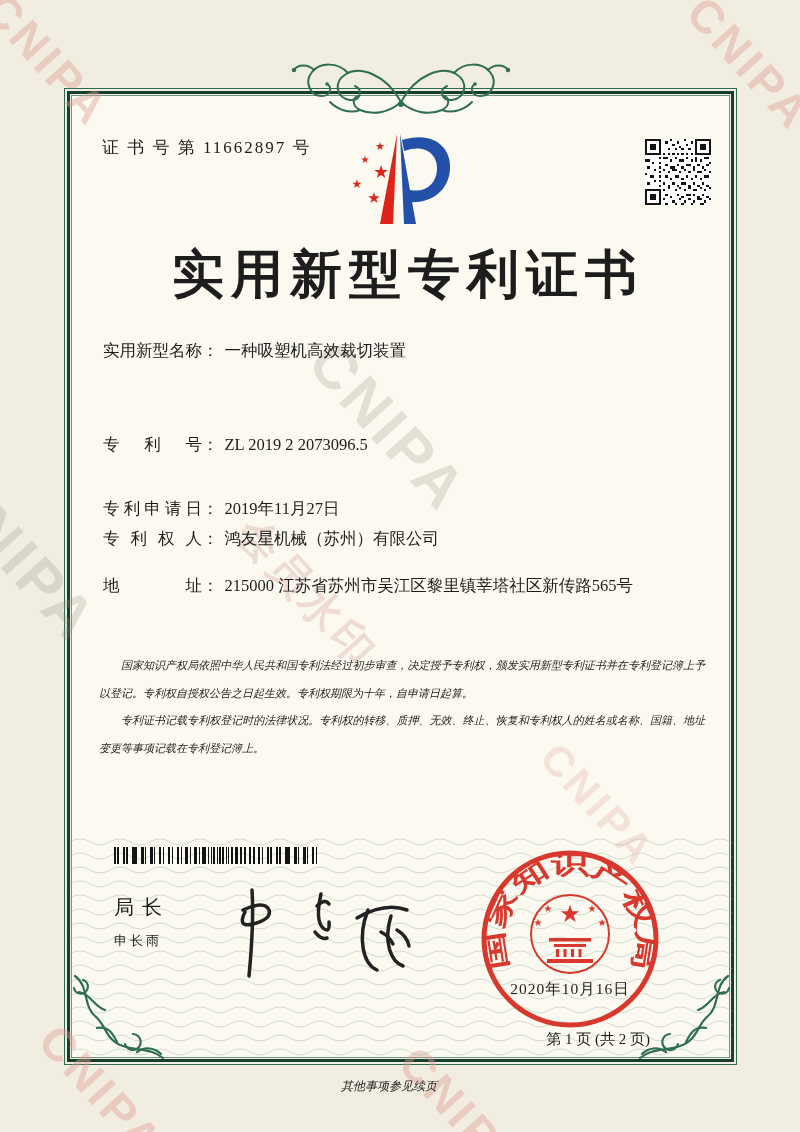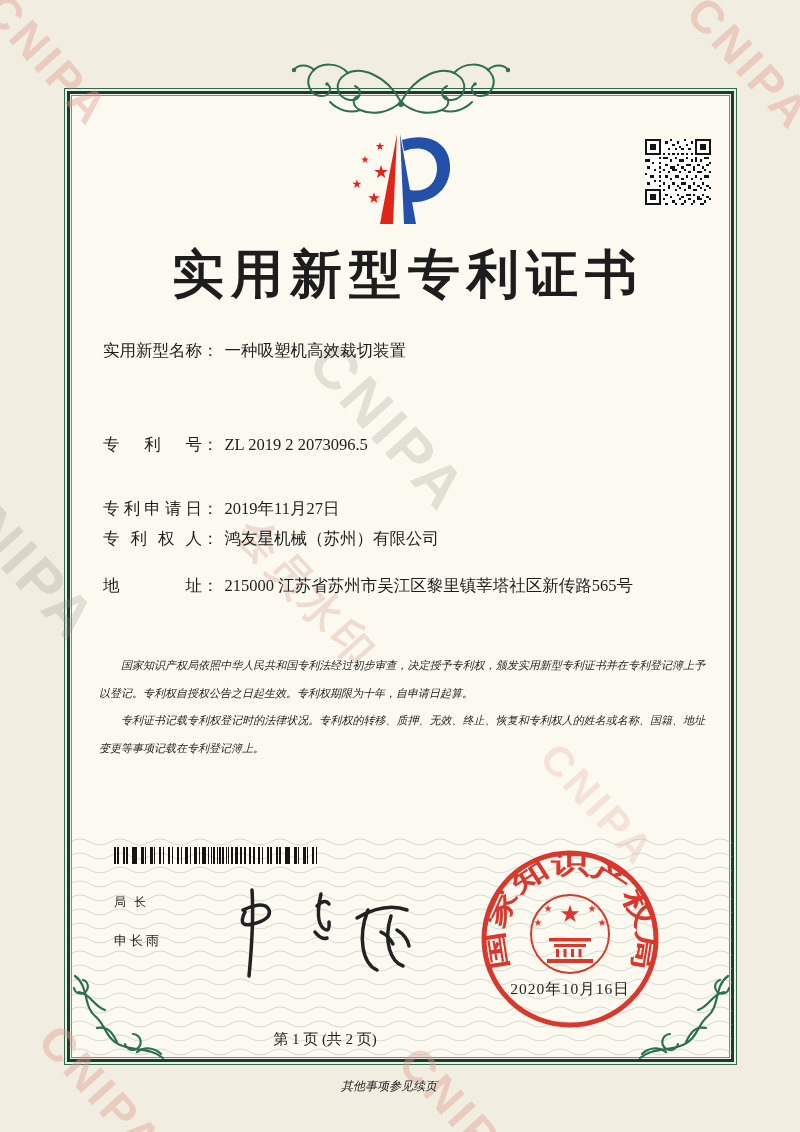--- a/index.html
+++ b/index.html
@@ -30,25 +30,25 @@
   .lab{display:inline-block;width:99px;text-align:justify;text-align-last:justify;}
   .val{margin-left:6px;}
   .g2{position:absolute;left:317px;top:0;white-space:nowrap;}
   .body-text{left:99px;top:652px;width:606px;font-size:11px;line-height:27.5px;
              font-style:italic;text-align:justify;z-index:2;}
   .body-text p{margin:0;text-indent:2em;}
   .barcode{left:114px;top:847px;width:205px;height:17px;z-index:2;
     background-image:
       repeating-linear-gradient(90deg,#141414 0 2px,transparent 2px 4px,#141414 4px 5px,transparent 5px 9px),
       repeating-linear-gradient(90deg,transparent 0 3px,#141414 3px 5px,transparent 5px 12px,#141414 12px 13px,transparent 13px 17px);}
-  .signer-title{left:114px;top:894px;font-size:12px;letter-spacing:8px;z-index:2;}
+  .signer-title{left:114px;top:894px;font-size:20px;letter-spacing:8px;z-index:2;}
   .signer-name{left:114px;top:932px;font-size:13px;letter-spacing:3px;z-index:2;}
   .signature{left:205px;top:880px;z-index:3;}
   .seal{left:477px;top:842px;z-index:3;}
-  .pageinfo{left:0;top:1030px;width:650px;text-align:center;font-size:15px;z-index:2;}
+  .pageinfo{left:0;top:1030px;width:650px;text-align:right;font-size:15px;z-index:2;}
   .contnote{left:0;top:1078px;width:778px;text-align:center;font-size:12px;font-style:italic;z-index:2;}
   .logo{left:336px;top:130px;z-index:2;}
   .qr{left:645px;top:139px;z-index:2;}
   .waves{left:70px;top:834px;z-index:1;}
   .orn-top{left:286px;top:58px;z-index:2;}
   .orn-bl{left:67px;top:972px;z-index:2;}
   .orn-br{left:636px;top:972px;z-index:2;}
 </style>
 </head>
 <body>
@@ -109,20 +109,21 @@
       <path d="M12,20 C24,22 26,34 38,38 M30,56 C42,54 46,62 50,70"></path>
       <path d="M16,8 a7,7 0 1 1 -9,8"></path>
       <path d="M58,72 a8,8 0 1 0 8,-10"></path>
       <path d="M70,80 C78,74 88,76 94,82"></path>
     </g>
   </svg>
   <svg class="abs orn-br" width="100" height="96" viewBox="0 0 100 96">
     <use href="#cornOrn" transform="translate(100,0) scale(-1,1)"></use>
   </svg>
 
+  <div class="abs certno z2">证 书 号 第 11662897 号</div>
 
   <svg class="abs logo" width="126" height="102" viewBox="0 0 126 102">
     <polygon points="61,4 44,94 57,94" fill="#e02418"></polygon>
     <polygon points="64,4 68,94 80,94" fill="#2350a8"></polygon>
     <path d="M66,10 C98,0 116,18 114,40 C112,62 94,74 72,72 L74,60 C90,63 100,54 101,40 C102,25 90,13 68,21 Z" fill="#2350a8"></path>
     <g fill="#e02418" font-family="DejaVu Sans, sans-serif" text-anchor="middle">
       <text x="44" y="20" font-size="11">★</text>
       <text x="29" y="33" font-size="10">★</text>
       <text x="45" y="48" font-size="18">★</text>
       <text x="21" y="58" font-size="12">★</text>

